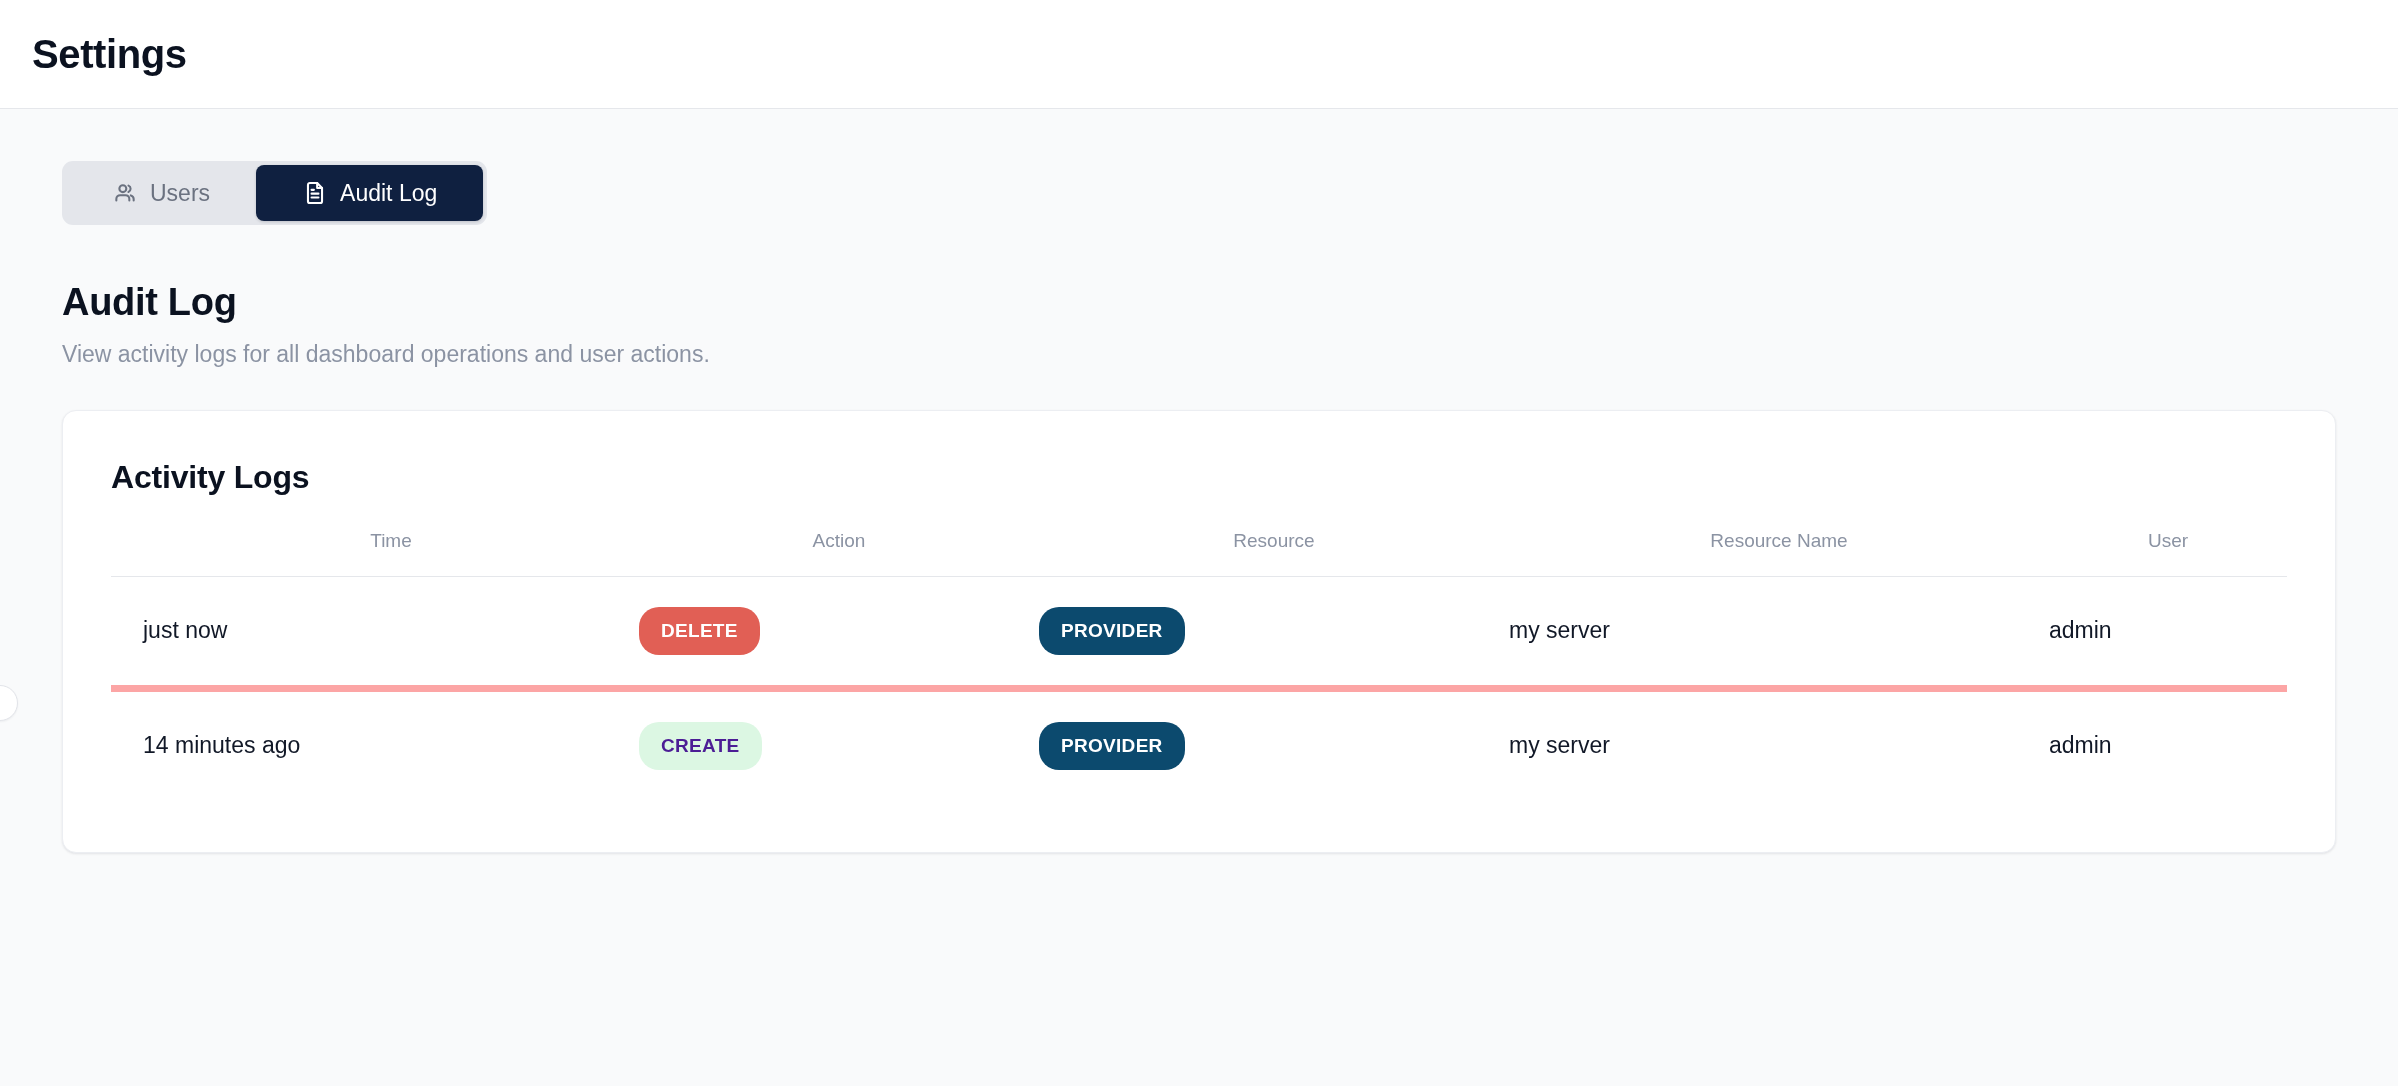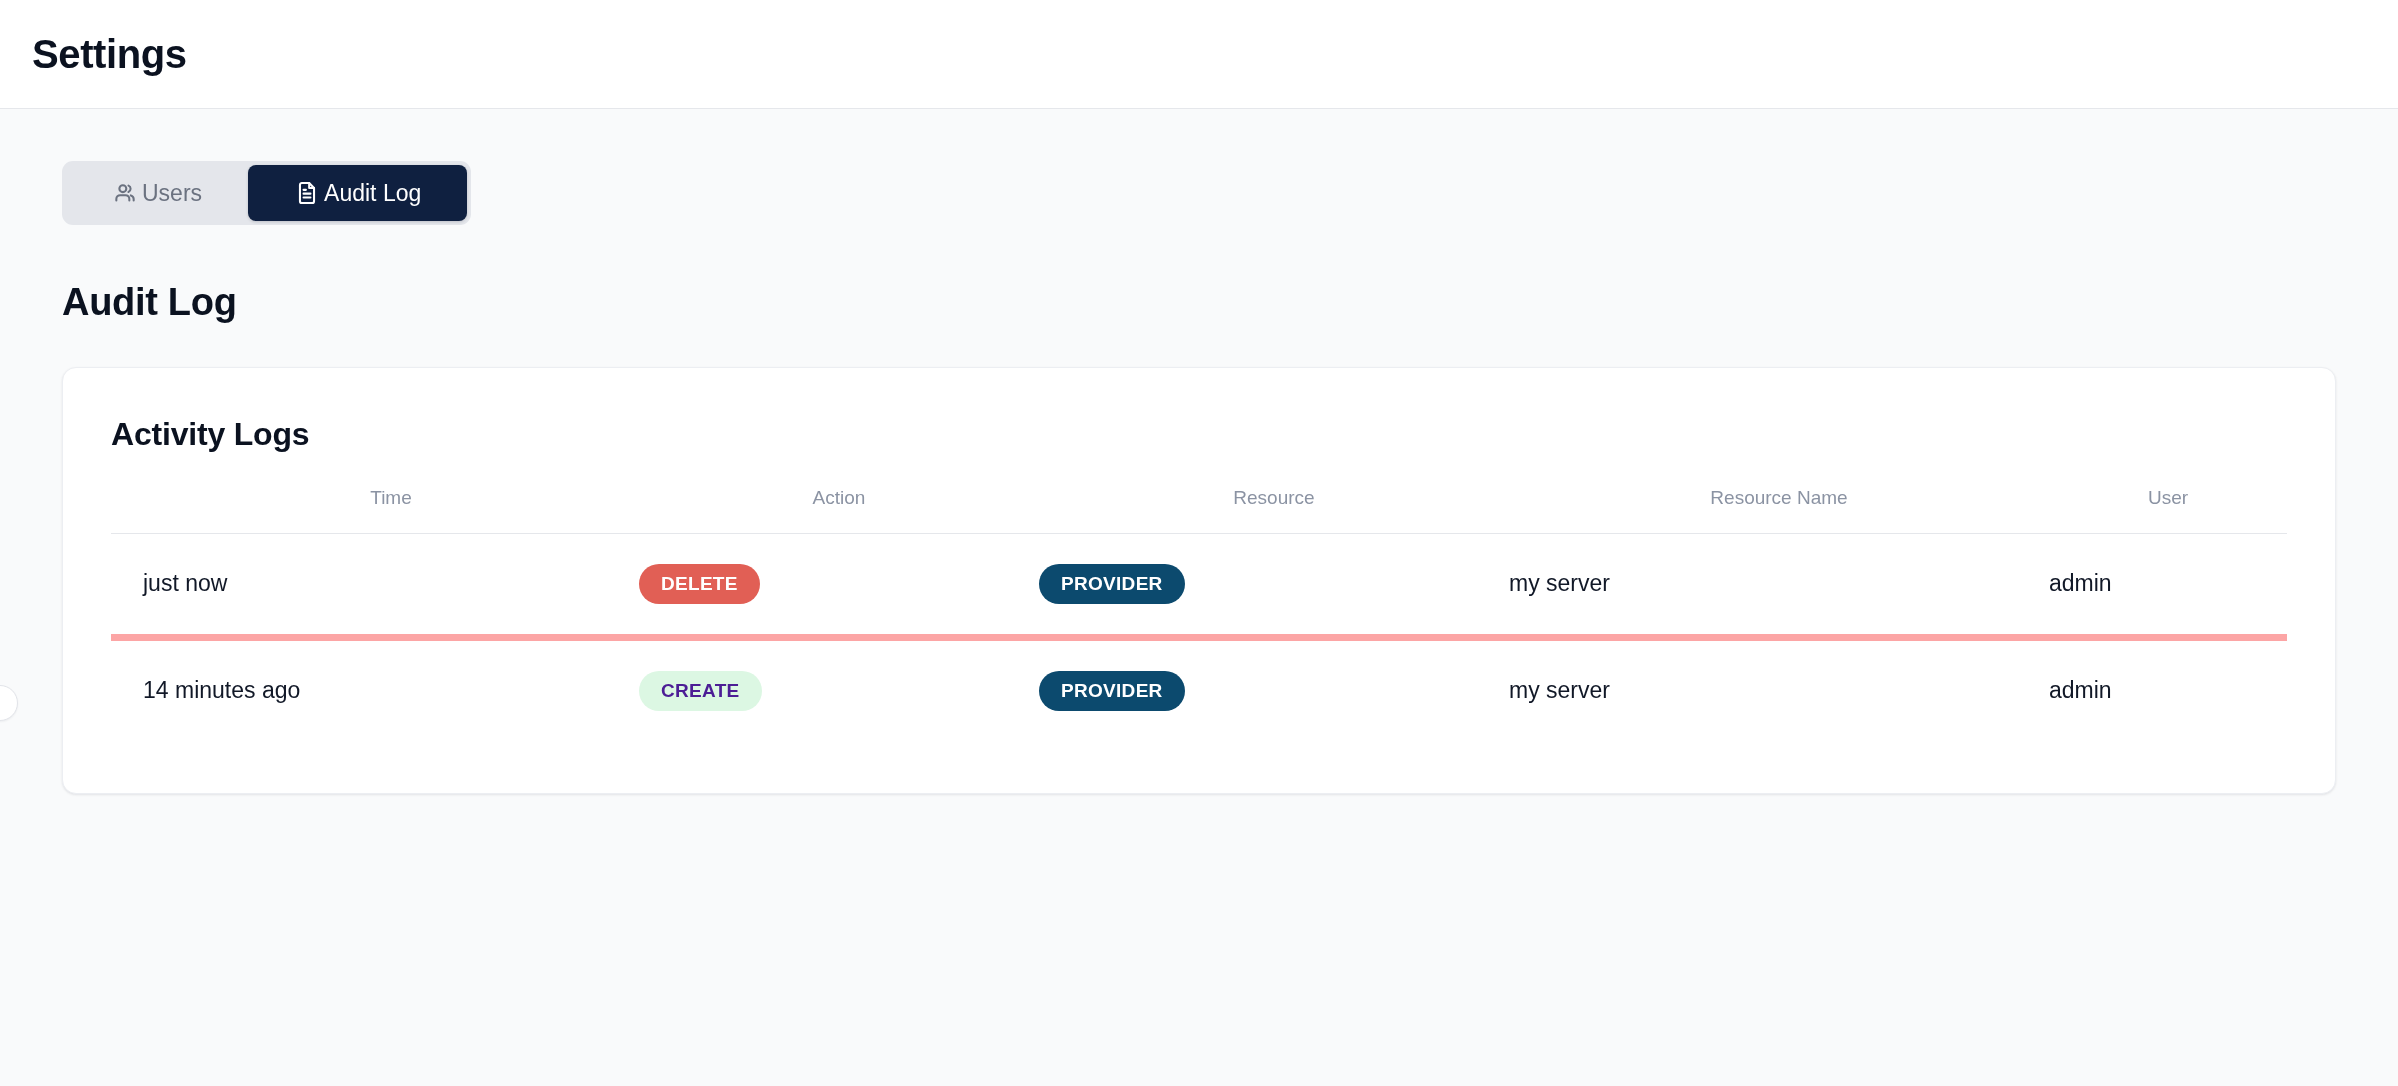--- a/index.html
+++ b/index.html
@@ -63,21 +63,21 @@
     background: #e4e6eb;
     border-radius: 11px;
     padding: 4px;
     gap: 0;
   }
 
   .tab {
     display: flex;
     align-items: center;
     justify-content: center;
-    gap: 4px;
+    gap: 12px;
     height: 56px;
     padding: 0 46px;
     border-radius: 8px;
     font-size: 23px;
     font-weight: 400;
     color: #6b7280;
     cursor: pointer;
     user-select: none;
     background: transparent;
     border: none;
@@ -165,21 +165,21 @@
   .col-resname  { width: 540px; }
   .col-user     { width: auto; }
 
   td.col-time { padding-left: 32px !important; }
 
   
   .badge {
     display: inline-flex;
     align-items: center;
     justify-content: center;
-    height: 40px;
+    height: 48px;
     padding: 16px 22px;
     border-radius: 20px;
     font-size: 19px;
     font-weight: 600;
     letter-spacing: 0.3px;
     text-transform: uppercase;
     white-space: nowrap;
   }
 
   .badge-delete   { background: #e15f55; color: #ffffff; }
@@ -223,20 +223,21 @@
         </svg>
       </span>
       <span>Audit Log</span>
     </button>
 
   </div>
 
   
   <div class="section-head">
     <div class="section-title">Audit Log</div>
+    <div class="section-sub">View activity logs for all dashboard operations and user actions.</div>
   </div>
 
   
   <div class="card">
     <div class="card-title">Activity Logs</div>
 
     <table class="logs">
       <thead>
         <tr>
           <th class="col-time">Time</th>

